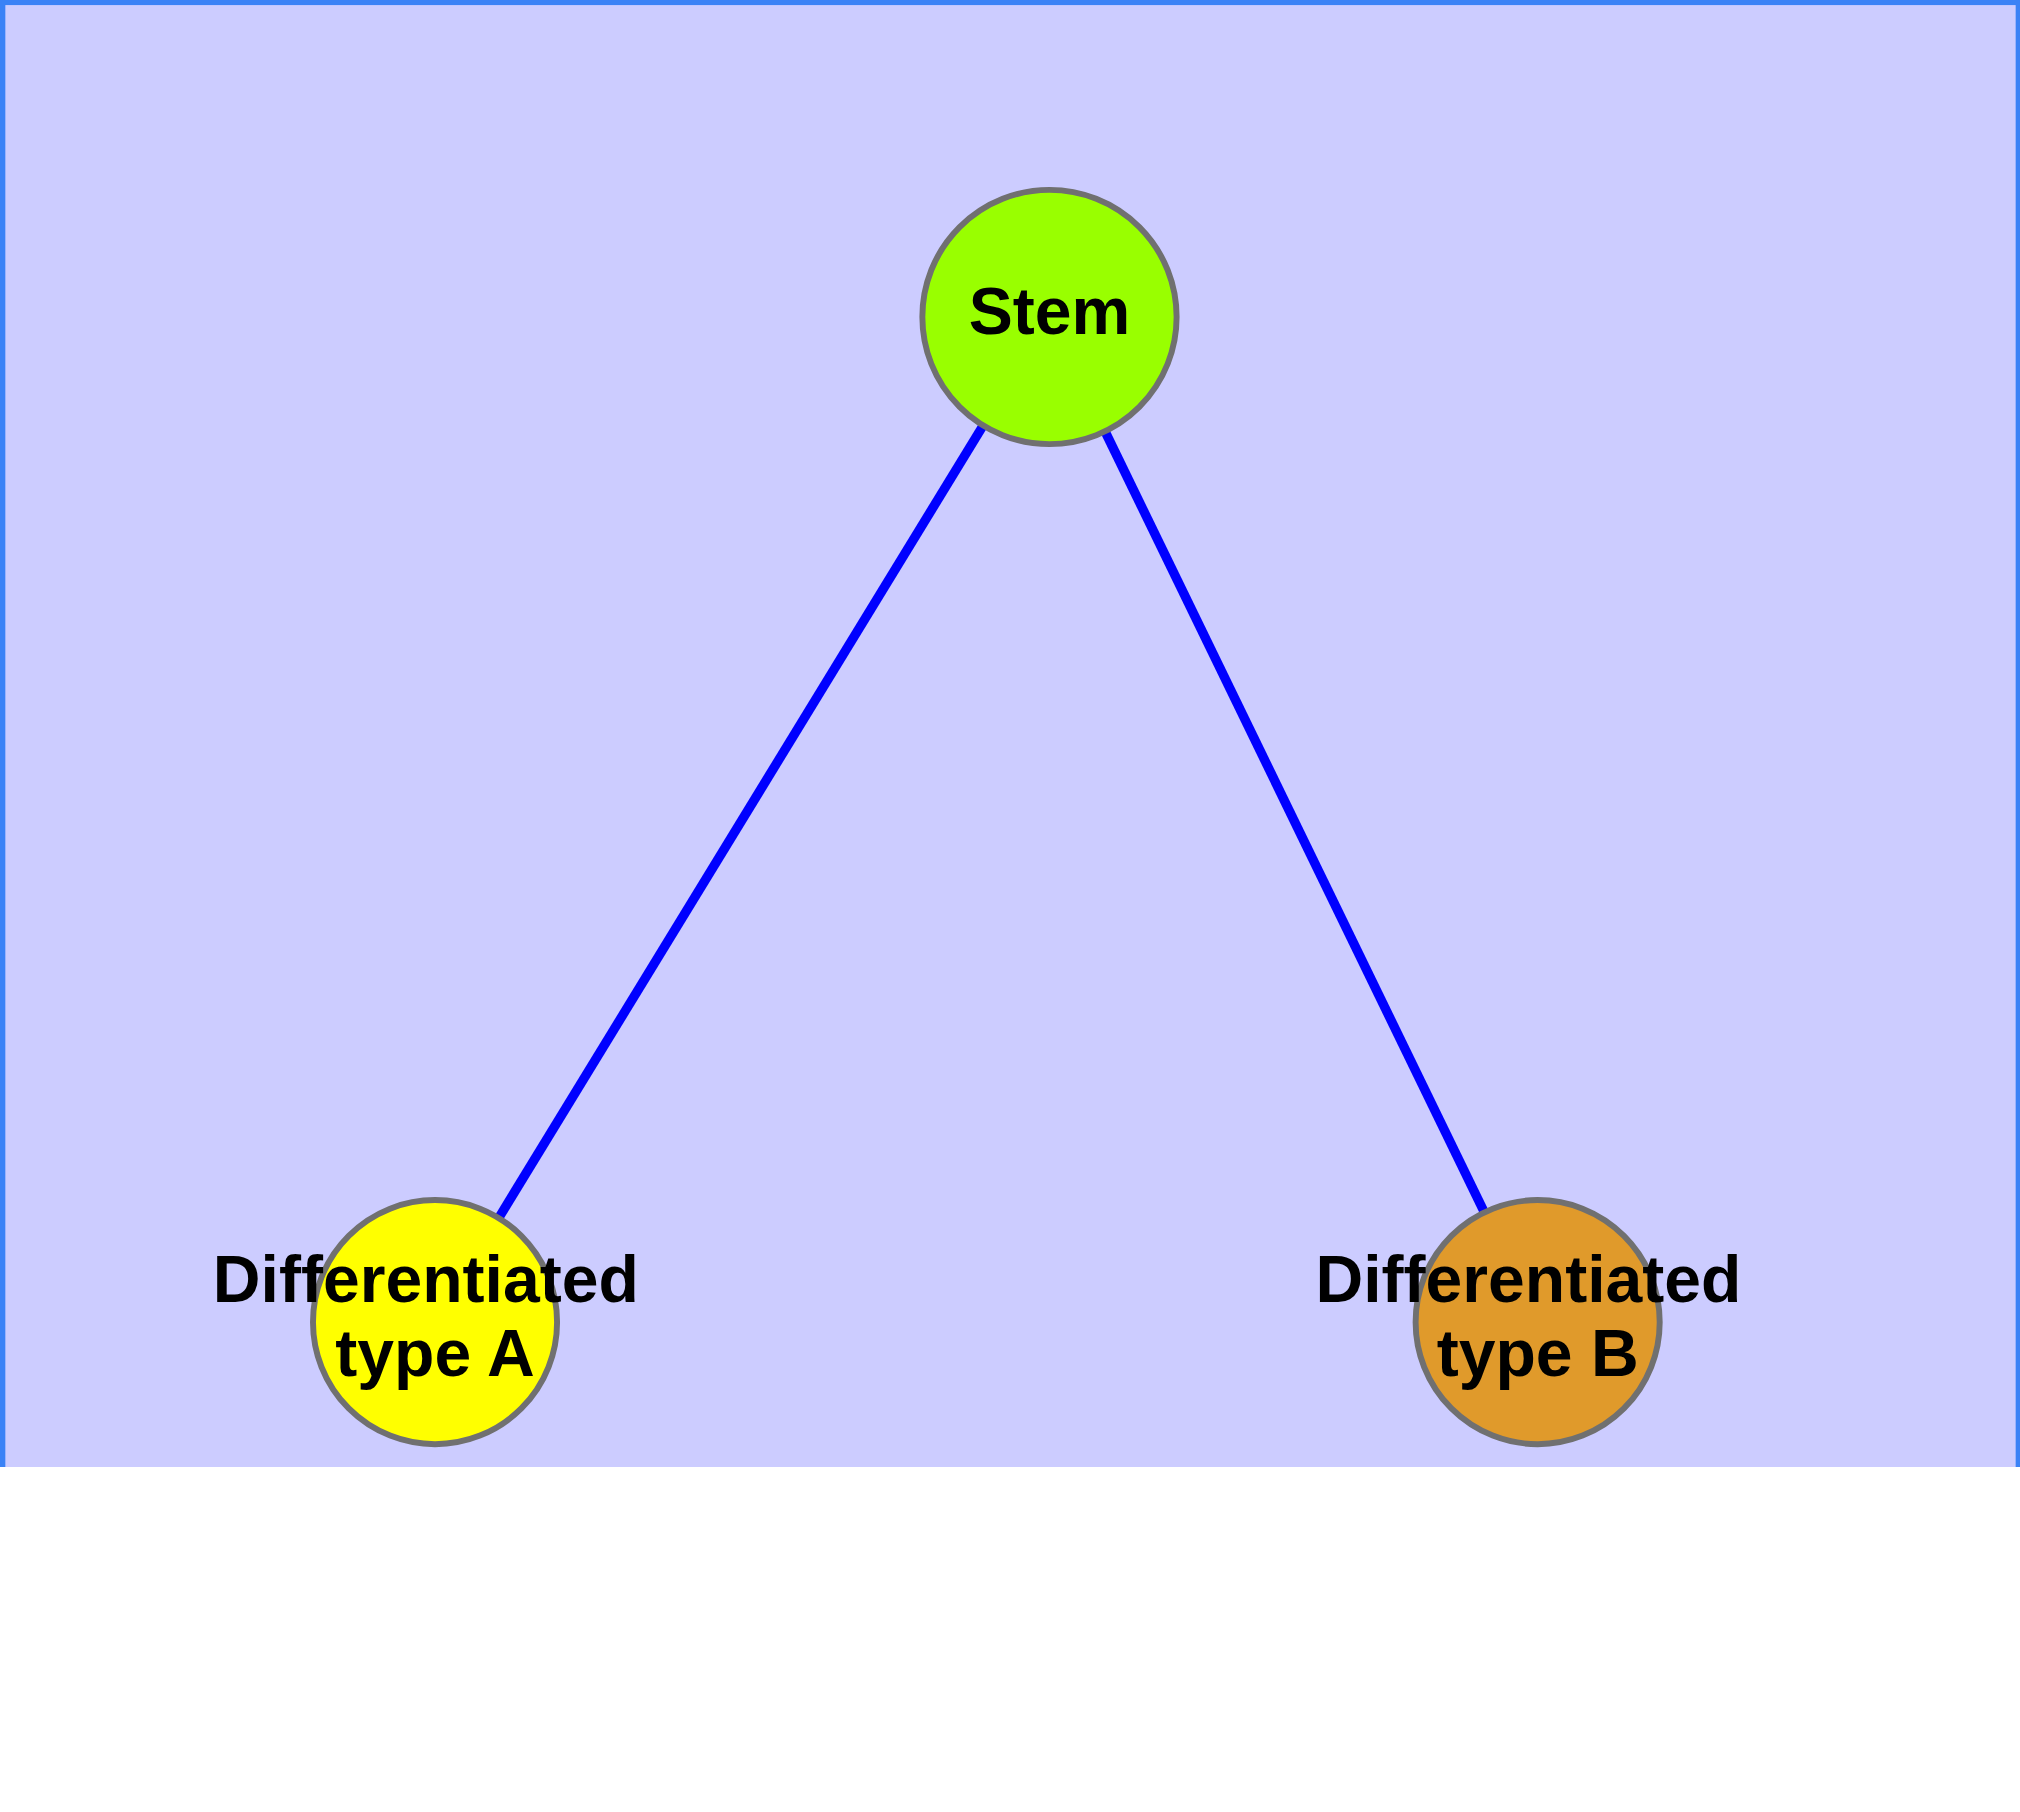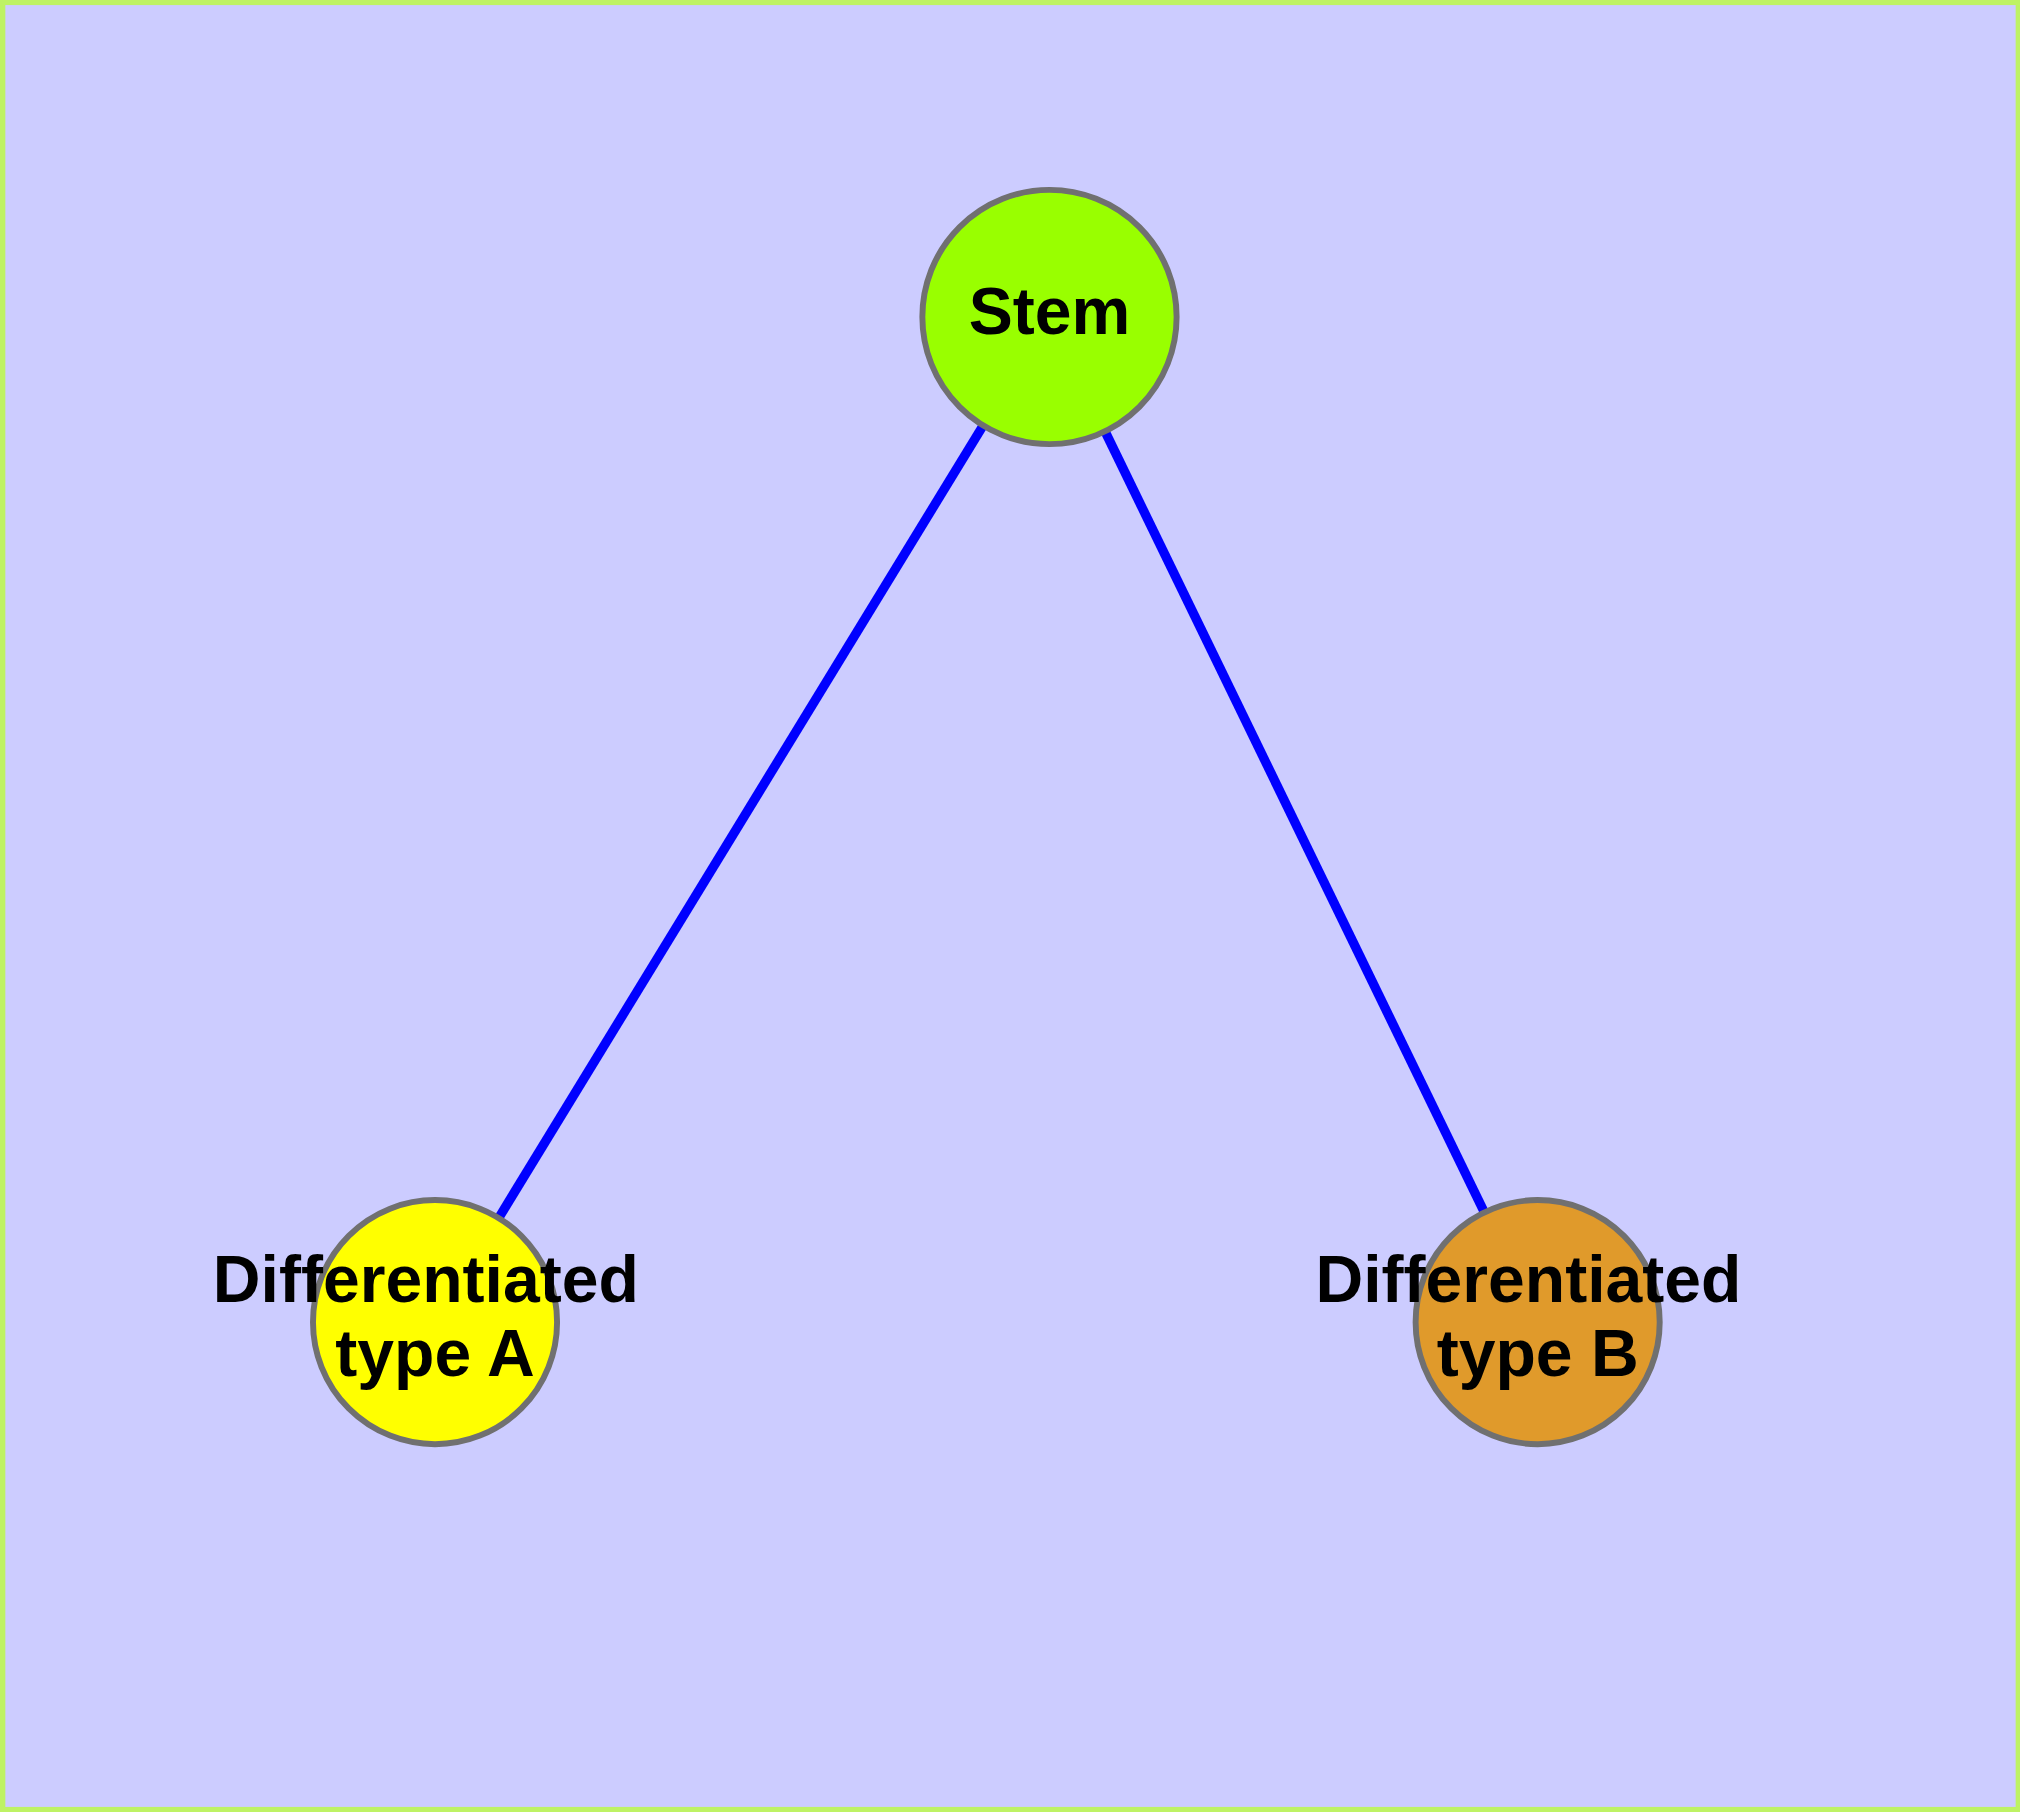--- a/index.html
+++ b/index.html
@@ -28,21 +28,21 @@
     font-weight: bold;
     fill: #000000;
     text-anchor: middle;
     dominant-baseline: middle;
     paint-order: normal;
   }
 </style>
 </head>
 <body>
 
-<div id="graph-canvas" style="width: 2021px; height: 1812px; background: #bef264;">
+<div id="graph-canvas" style="width: 2021px; height: 1467px; background: #3b82f6;">
   <svg id="graph-svg" viewBox="0 0 2384 2138" xmlns="http://www.w3.org/2000/svg" style="width: 2021px; height: 1812px;">
 
     <rect id="bg-rect" x="6" y="6" width="2372" height="2126" fill="#ccccff"></rect>
 
     <g id="edge-layer">
       <line id="edge-stem-diff-a" x1="1158.7219068627624" y1="503.6880254631224" x2="589.1486947239256" y2="1435.4312386998956" stroke="#0000ff" stroke-width="11" stroke-linecap="butt"></line>
       <line id="edge-stem-diff-b" x1="1304.4040720746377" y1="510.72782895923683" x2="1750.2171412967296" y2="1428.669322183891" stroke="#0000ff" stroke-width="11" stroke-linecap="butt"></line>
     </g>
 
     <g id="node-layer">

